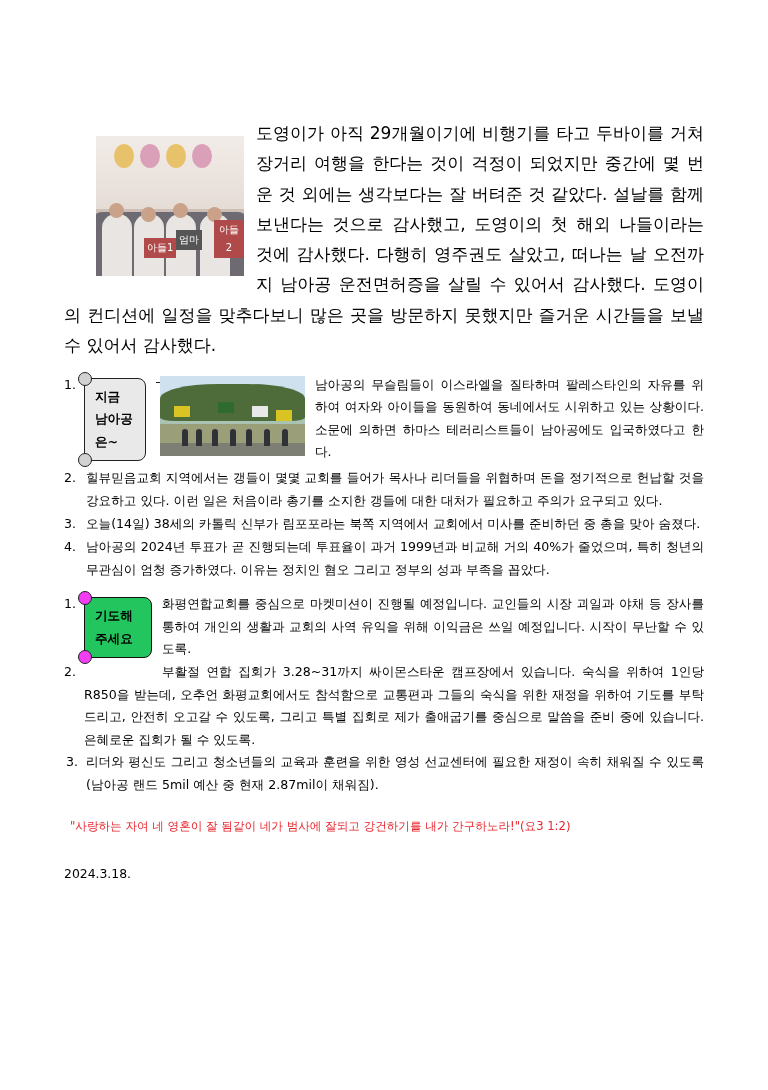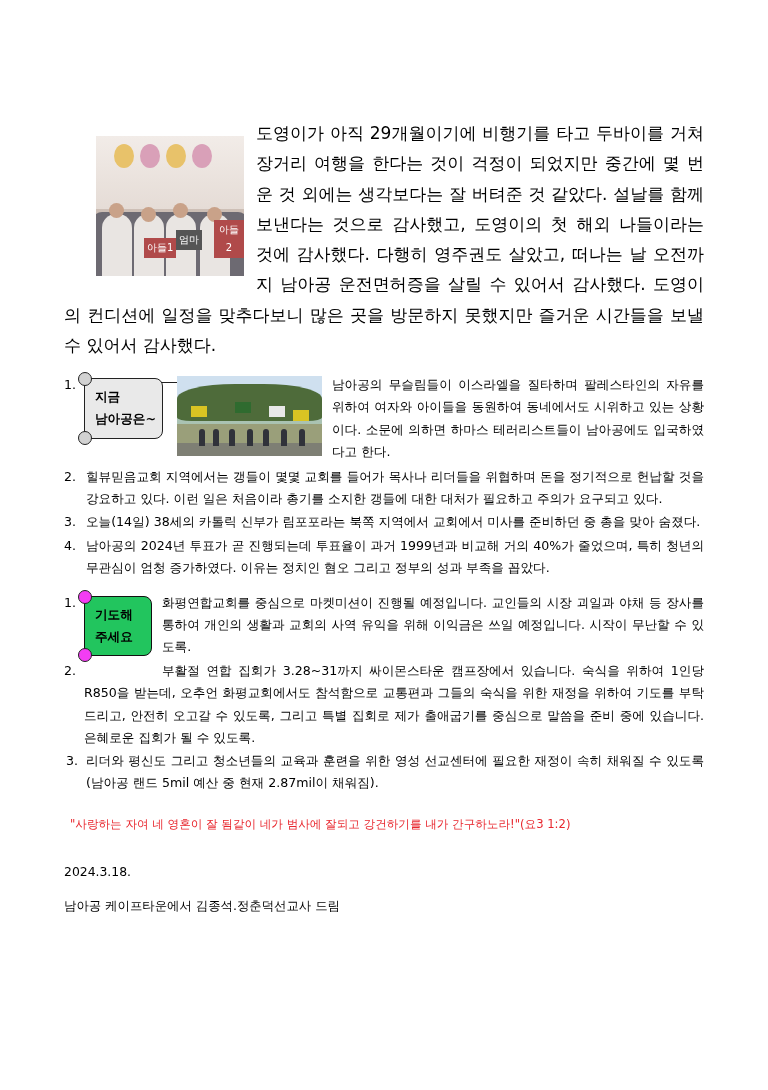--- a/index.html
+++ b/index.html
@@ -100,21 +100,21 @@
     margin-left: 40px;
   }
 
   
   .section {
     position: relative;
     clear: both;
   }
   .scroll-badge {
     float: left;
-    width: 79px;
+    width: 62px;
     margin: 4px 10px 4px 20px;
     position: relative;
   }
   .scroll-box {
     border: 1.4px solid #222;
     background: #e9e9e9;
     padding: 7px 4px 7px 10px;
     font-size: 11.5px;
     line-height: 1.35;
     font-weight: bold;
@@ -315,15 +315,14 @@
       <li>
         <span class="num">3.</span>
         <span>리더와 평신도 그리고 청소년들의 교육과 훈련을 위한 영성 선교센터에 필요한 재정이 속히 채워질 수 있도록(남아공 랜드 5mil 예산 중 현재 2.87mil이 채워짐).</span>
       </li>
     </ul>
   </div>
 
   <div class="verse">"사랑하는 자여 네 영혼이 잘 됨같이 네가 범사에 잘되고 강건하기를 내가 간구하노라!"(요3 1:2)</div>
 
   <div class="date">2024.3.18.</div>
-  <div class="signature">남아공 케이프타운에서 김종석.정춘덕선교사 드림</div>
 
 </div>
 
 </body></html>

